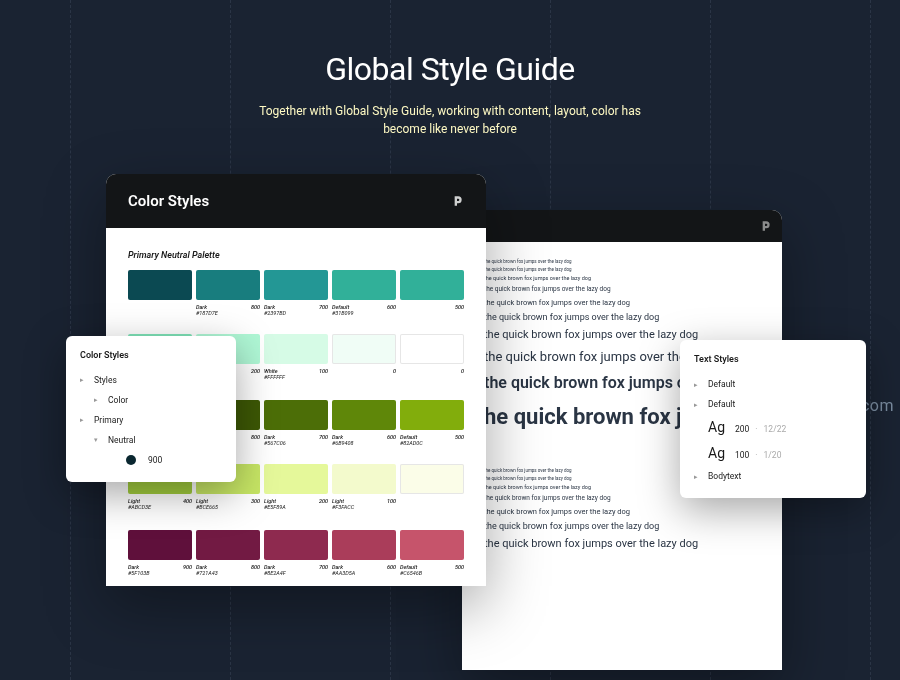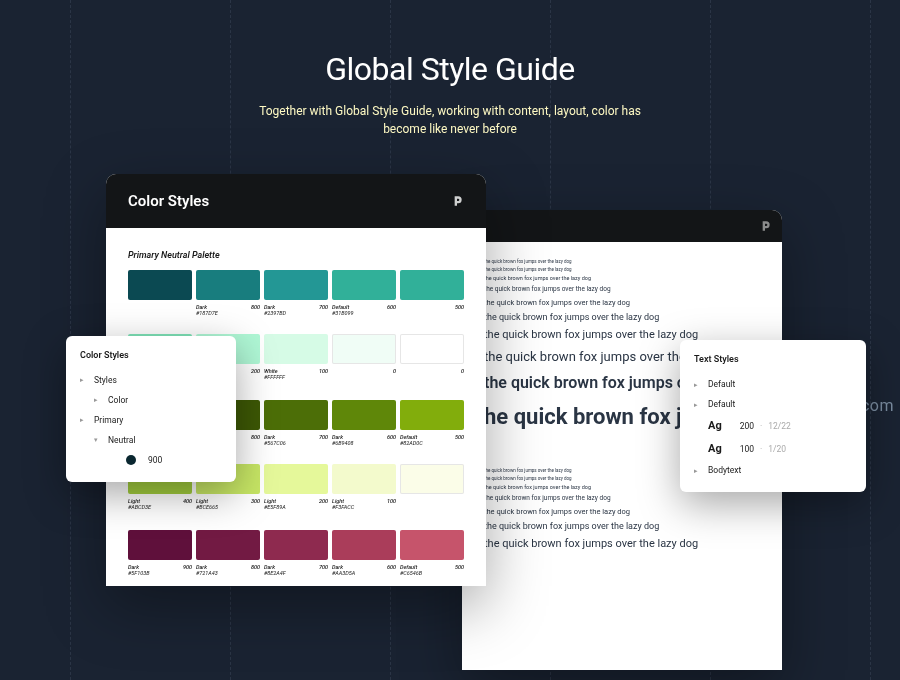--- a/index.html
+++ b/index.html
@@ -74,21 +74,21 @@
   .giant  { font-size: 22px; font-weight: 700; }
   
   
   .pop-text {
     position: absolute; left: 680px; top: 166px; width: 186px; background: #fff; border-radius: 6px;
     box-shadow: 0 12px 40px rgba(0,0,0,0.35); padding: 14px 14px 12px; color: #1a1a1a; z-index: 10;
   }
   .pop-text-title { font-size: 9px; font-weight: 600; margin-bottom: 10px; }
   .ts-item { font-size: 8.5px; padding: 5px 0; display: flex; align-items: baseline; gap: 6px; }
   .ts-caret { font-size: 7px; color: #999; width: 8px; display: inline-block; }
-  .ts-ag { font-weight: 700; font-size: 11px; margin-right: 12px; }
+  .ts-ag { font-weight: 400; font-size: 14px; margin-right: 4px; }
   .ts-num { font-size: 8.5px; }
   .ts-dim { font-size: 8.5px; color: #aaa; }
   
   .watermark { position: absolute; right: 6px; top: 396px; color: #7a8ca0; font-size: 16px; letter-spacing: 0.5px; z-index:1; }
 </style>
 </head>
 <body>
 
 <div class="guides">
   <div class="guide" style="left:70px"></div>

